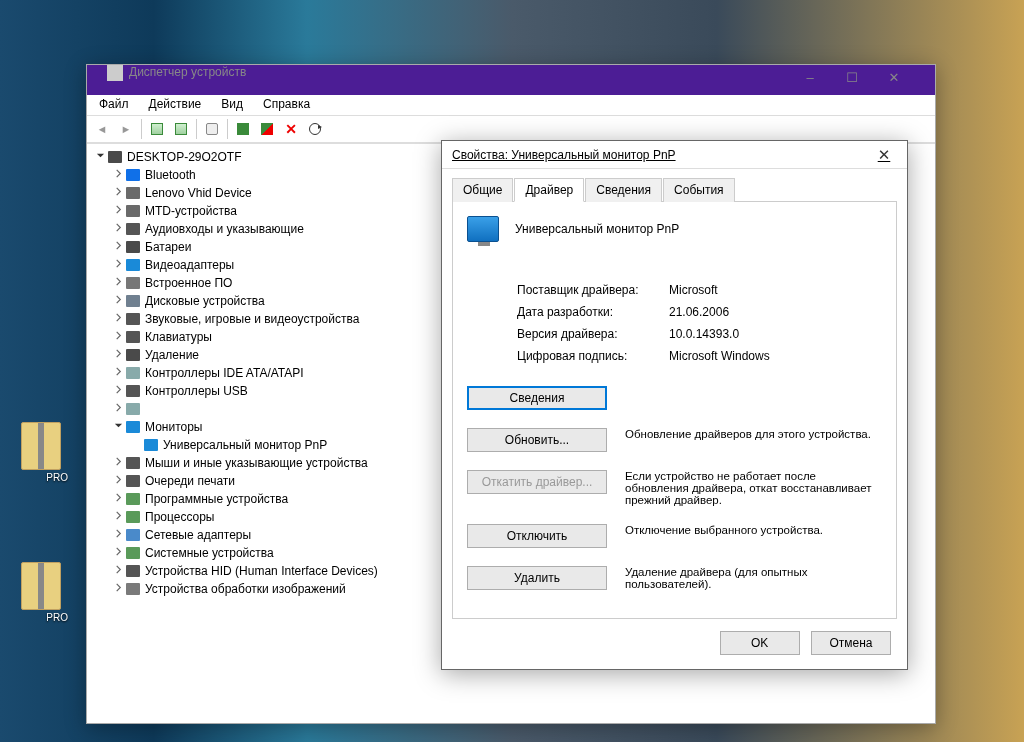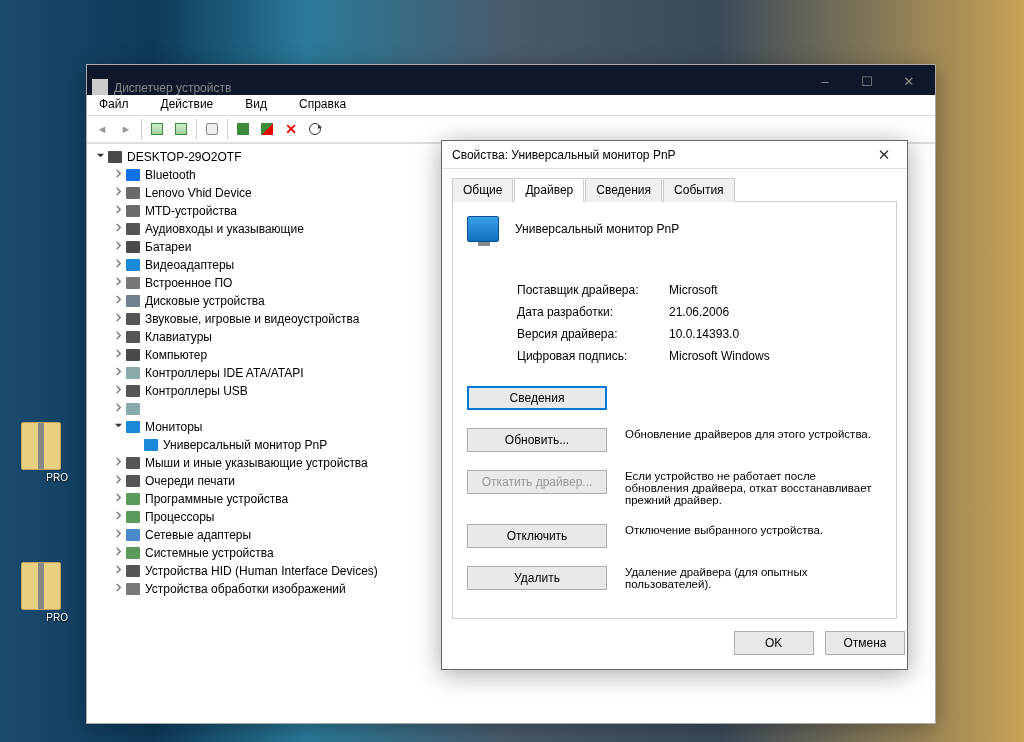--- a/index.html
+++ b/index.html
@@ -3,56 +3,56 @@
 <meta charset="utf-8">
 <style>
 * { box-sizing: border-box; font-family: 'Segoe UI', Tahoma, sans-serif; }
 body { margin: 0; width: 1024px; height: 742px; overflow: hidden; position: relative;
   background: linear-gradient(90deg, #1a4a6e 0%, #0e3a5a 15%, #2a7a9a 30%, #4a5a6a 50%, #3a4a5a 70%, #c8a254 100%); }
 .desktop-icon { position: absolute; width: 54px; text-align: right; color: #fff; font-size: 10px; text-shadow: 0 1px 2px #000; }
 .desktop-icon .icon-img { width: 40px; height: 48px; margin: 0 auto 2px; background: #e8d080; border: 1px solid #c0a060; border-radius: 2px; position: relative; }
 .desktop-icon .zip-bar { position: absolute; left: 50%; top: 0; bottom: 0; width: 6px; margin-left: -3px; background: #888; }
 .window { position: absolute; background: #fff; border: 1px solid #aaa; box-shadow: 0 4px 20px rgba(0,0,0,.3); }
 .devmgr { left: 86px; top: 64px; width: 850px; height: 660px; }
-.titlebar { height: 30px; display: flex; align-items: flex-end; padding: 0 5px; background: #0f172a; color: #888; font-size: 12px; }
+.titlebar { height: 30px; display: flex; align-items: flex-start; padding: 0 20px; background: #4c1d95; color: #888; font-size: 12px; }
 .titlebar .ti { width: 16px; height: 16px; margin-right: 6px; background: #ccc; }
 .titlebar .spacer { flex: 1; }
 .titlebar .winbtn { width: 42px; height: 26px; text-align: center; line-height: 26px; font-size: 13px; color: #888; }
-.menubar { height: 20px; padding: 0 8px; font-size: 12px; display: flex; gap: 24px; }
+.menubar { height: 20px; padding: 0 8px; font-size: 12px; display: flex; gap: 12px; }
 .menubar span { padding: 2px 4px; cursor: default; }
 .toolbar { height: 28px; border-top: 1px solid #ddd; border-bottom: 1px solid #ddd; display: flex; align-items: center; padding: 0 4px; gap: 2px; }
 .toolbar .tbtn { width: 22px; height: 22px; border: 1px solid transparent; display: flex; align-items: center; justify-content: center; font-size: 11px; }
 .toolbar .tbtn.disabled { opacity: .4; }
 .toolbar .sep { width: 1px; height: 20px; background: #ccc; margin: 0 2px; }
 .content { position: relative; height: calc(100% - 78px); border-top: 1px solid #ddd; }
 .tree { padding: 4px 6px; font-size: 12px; line-height: 18px; overflow: auto; height: 100%; }
 .tree-item { display: flex; align-items: center; white-space: nowrap; }
 .tree-item .arrow { width: 14px; text-align: center; color: #666; font-size: 10px; }
 .tree-item .icon { width: 16px; height: 16px; margin-right: 4px; display: inline-flex; align-items: center; justify-content: center; font-size: 12px; }
 .tree-children { margin-left: 18px; }
 .dialog { position: absolute; left: 441px; top: 140px; width: 467px; height: 530px; background: #fff; border: 1px solid #666; box-shadow: 0 4px 24px rgba(0,0,0,.35); font-size: 12px; }
-.dialog .dlgtitle { height: 28px; display: flex; align-items: center; padding: 0 10px; border-bottom: 1px solid #ddd; }
+.dialog .dlgtitle { height: 28px; display: flex; align-items: center; padding: 0 10px; border-bottom: 1px solid #ddd; text-decoration: underline; }
 .dialog .dlgtitle .spacer { flex: 1; }
 .dialog .dlgtitle .x { width: 26px; text-align: center; font-size: 15px; color: #333; }
 .dialog .tabs { display: flex; padding: 8px 10px 0 10px; }
 .dialog .tab { padding: 4px 10px; border: 1px solid #ccc; border-bottom: none; background: #f0f0f0; margin-right: 1px; font-size: 12px; position: relative; top: 1px; }
 .dialog .tab.active { background: #fff; z-index: 2; border-bottom: 1px solid #fff; }
 .dialog .tabpage { margin: 0 10px 10px 10px; border: 1px solid #ccc; padding: 14px; height: 418px; }
 .dialog .devhdr { display: flex; align-items: center; margin-bottom: 16px; }
 .dialog .monicon { width: 32px; height: 26px; background: linear-gradient(180deg, #3aa0e8, #1070c0); border: 1px solid #0a5090; border-radius: 2px; margin-right: 16px; position: relative; }
 .dialog .monicon::after { content: ''; position: absolute; left: 10px; bottom: -5px; width: 12px; height: 4px; background: #888; }
 .dialog .info-table { margin-left: 48px; margin-top: 36px; }
 .dialog .info-table tr td { padding: 3px 6px 3px 0; vertical-align: top; }
 .dialog .info-table tr td:first-child { width: 150px; }
 .dialog .btnrow { display: flex; align-items: flex-start; margin-top: 18px; }
 .dialog .btnrow button { width: 140px; height: 24px; font-size: 12px; background: #e9e9e9; border: 1px solid #adadad; }
 .dialog .btnrow button.primary { border: 2px solid #0078d7; }
 .dialog .btnrow button:disabled { color: #999; }
 .dialog .btnrow .desc { margin-left: 18px; font-size: 11.5px; flex: 1; }
-.dialog .dlgbtns { text-align: right; padding: 2px 2px 12px; }
+.dialog .dlgbtns { text-align: right; padding: 2px 16px 12px; }
 .dialog .dlgbtns button { width: 80px; height: 24px; margin-left: 8px; background: #e9e9e9; border: 1px solid #adadad; font-size: 12px; }
 .sb { display: flex; align-items: center; justify-content: center; }
 .arrow svg { width: 9px; height: 9px; }
 </style>
 </head>
 <body>
 
 <div class="desktop-icon" style="left:14px; top:422px;">
   <div class="icon-img">
       <div class="zip-bar"></div>
@@ -213,21 +213,21 @@
             </span>
             <span>Клавиатуры</span>
           </div>
           <div class="tree-item">
             <span class="arrow"><svg viewBox="0 0 10 10">
                 <path d="M3 1 L7 5 L3 9" fill="none" stroke="#666" stroke-width="1.3"></path>
               </svg></span>
             <span class="icon">
               <span style="display:inline-block;width:14px;height:12px;background:#4a4a4a;border-radius:1px"></span>
             </span>
-            <span>Компьютер</span>
+            <span>Удаление</span>
           </div>
           <div class="tree-item">
             <span class="arrow"><svg viewBox="0 0 10 10">
                 <path d="M3 1 L7 5 L3 9" fill="none" stroke="#666" stroke-width="1.3"></path>
               </svg></span>
             <span class="icon">
               <span style="display:inline-block;width:14px;height:12px;background:#8aa;border-radius:1px"></span>
             </span>
             <span>Контроллеры IDE ATA/ATAPI</span>
           </div>

